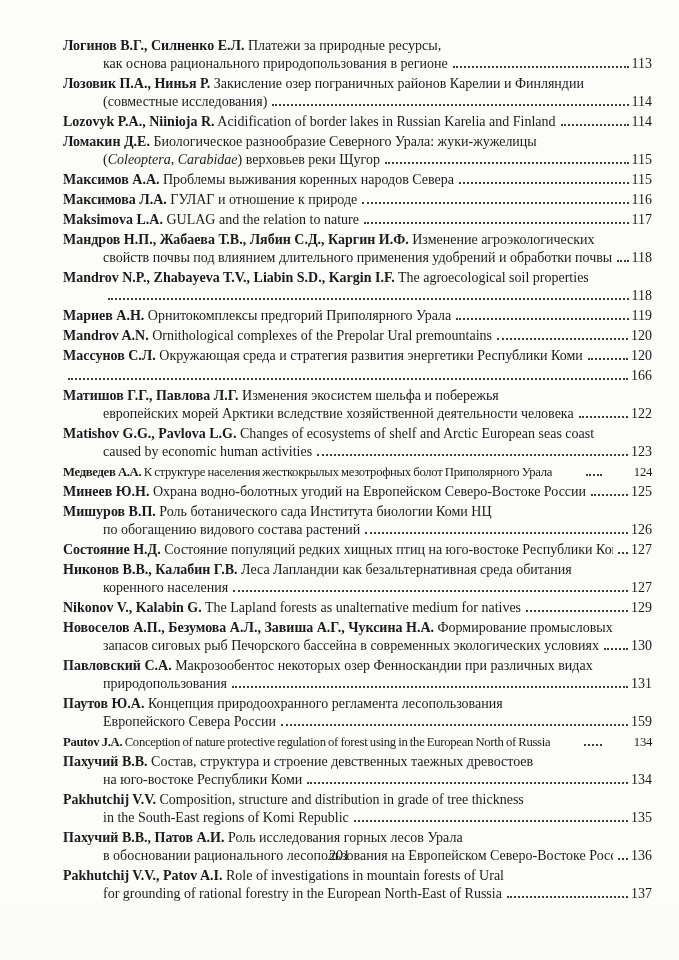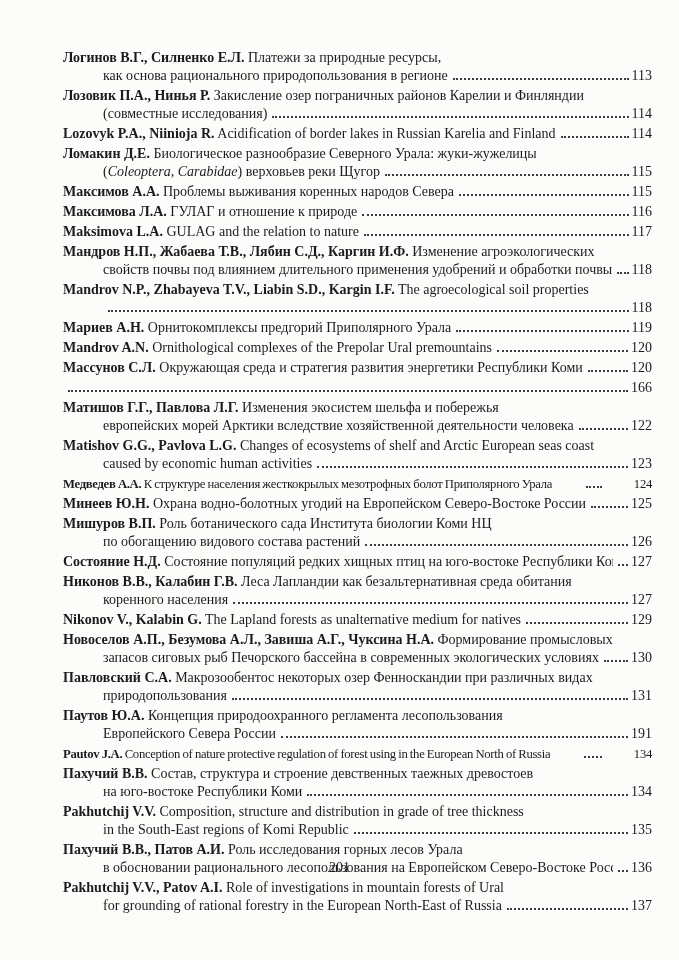--- a/index.html
+++ b/index.html
@@ -11,21 +11,20 @@
     position: relative;
     width: 679px;
     height: 904px;
     box-sizing: border-box;
     background: #fcfcfa;
     padding: 37px 27px 0 63px;
     font-family: "Liberation Serif", "DejaVu Serif", serif;
     font-size: 14px;
     color: #1b1b1b;
     overflow: hidden;
-    margin-top: 12px;
   }
   .entry { margin-bottom: 2px; }
   .line {
     display: flex;
     align-items: baseline;
     line-height: 18px;
     white-space: nowrap;
   }
   .cont { padding-left: 40px; }
   .txt { flex: 0 1 auto; overflow: hidden; }
@@ -248,21 +247,21 @@
           <span class="pg">131</span>
         </div>
       </div>
       <div class="entry">
         <div class="line">
           <span class="txt"><span class="b">Паутов Ю.А.</span><span> Концепция природоохранного регламента лесопользования</span></span>
         </div>
         <div class="line cont">
           <span class="txt"><span>Европейского Севера России</span></span>
           <span class="leader"></span>
-          <span class="pg">191</span>
+          <span class="pg">159</span>
         </div>
       </div>
       <div class="entry">
         <div class="line fit">
           <span class="txt"><span class="b">Pautov J.A.</span><span> Conception of nature protective regulation of forest using in the European North of Russia</span></span>
           <span class="leader"></span>
           <span class="pg">134</span>
         </div>
       </div>
       <div class="entry">

